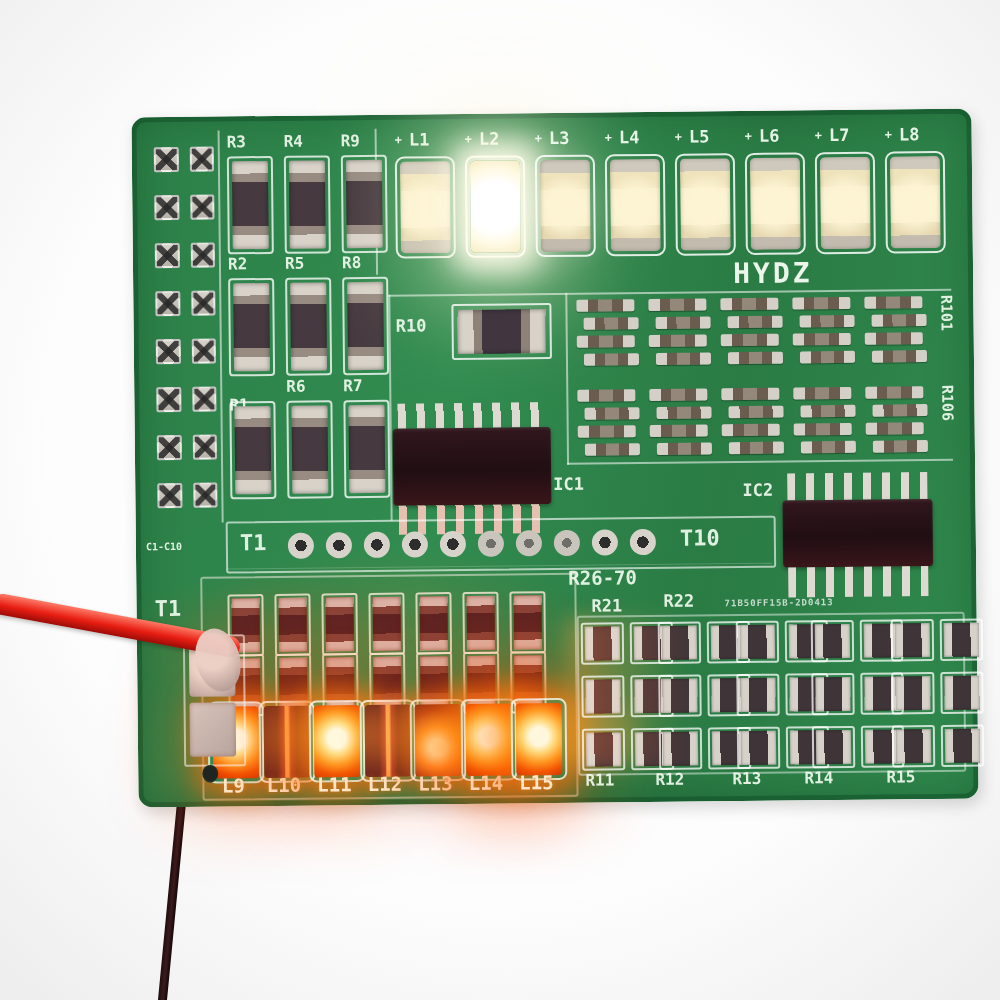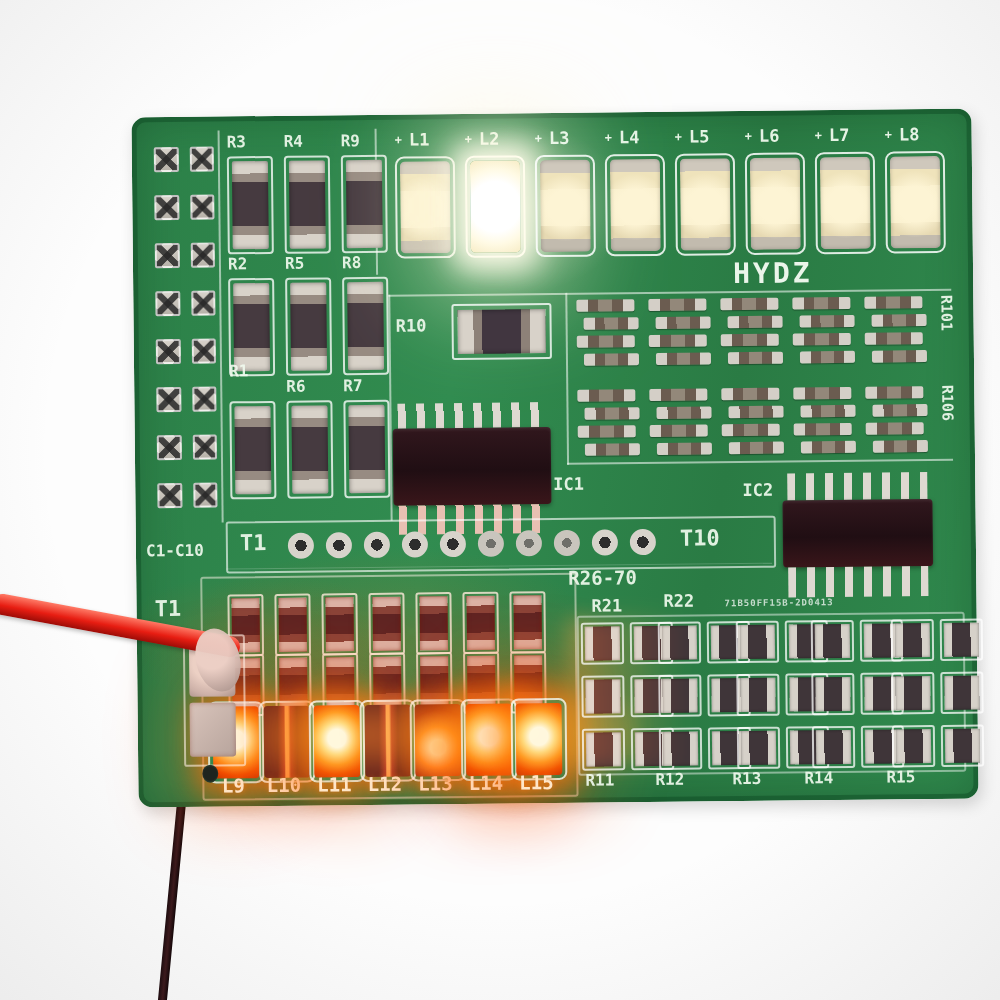--- a/index.html
+++ b/index.html
@@ -130,21 +130,21 @@
     box-shadow:0 2px 4px rgba(0,0,0,.25);}
   #solder-blob{position:absolute;left:196px;top:628px;width:44px;height:64px;border-radius:50%;
     transform:rotate(-14deg);z-index:4;
     background:radial-gradient(circle at 40% 35%,#eccfc5 0 35%,#c4aaa2 70%,#a38d86 100%);
     opacity:.95;}
   #wire-dark{position:absolute;left:178px;top:792px;width:9px;height:218px;border-radius:5px;
     transform:rotate(5.5deg);transform-origin:top center;z-index:1;
     background:linear-gradient(90deg,#1e0d10,#3c1a1d 50%,#140709);}
 
   
-  #lbl-c1c10{left:10px;top:424px;font-size:16px;}
+  #lbl-c1c10{left:10px;top:424px;font-size:10px;}
   #lbl-r10{left:262px;top:201px;font-size:17px;}
   #lbl-hydz{left:600px;top:146px;font-size:28px;letter-spacing:3px;color:rgba(245,252,243,.95);}
   #lbl-r101{left:800px;top:186px;font-size:15px;transform:rotate(90deg);transform-origin:left top;left:822px;}
   #lbl-r106{left:822px;top:276px;font-size:15px;transform:rotate(90deg);transform-origin:left top;}
   #lbl-ic1{left:418px;top:361px;font-size:17px;}
   #lbl-ic2{left:607px;top:369px;font-size:17px;}
   #lbl-r2639{left:432px;top:454px;font-size:19px;}
   #lbl-t1pad{left:18px;top:479px;font-size:22px;}
   #lbl-r21{left:455px;top:483px;font-size:17px;}
   #lbl-r22{left:527px;top:479px;font-size:17px;}
@@ -223,21 +223,21 @@
           <div class="res-v-in"></div>
         </div>
         <div class="sk sk-ref" style="left: 152px; top: 138px;">R5</div>
         <div class="res-v" style="left: 152px; top: 162px;">
           <div class="res-v-in"></div>
         </div>
         <div class="sk sk-ref" style="left: 209px; top: 138px;">R8</div>
         <div class="res-v" style="left: 209px; top: 162px;">
           <div class="res-v-in"></div>
         </div>
-        <div class="sk sk-ref" style="left: 95px; top: 245px;">R1</div>
+        <div class="sk sk-ref" style="left: 95px; top: 279px;">R1</div>
         <div class="res-v" style="left: 95px; top: 285px;">
           <div class="res-v-in"></div>
         </div>
         <div class="sk sk-ref" style="left: 152px; top: 261px;">R6</div>
         <div class="res-v" style="left: 152px; top: 285px;">
           <div class="res-v-in"></div>
         </div>
         <div class="sk sk-ref" style="left: 209px; top: 261px;">R7</div>
         <div class="res-v" style="left: 209px; top: 285px;">
           <div class="res-v-in"></div>

